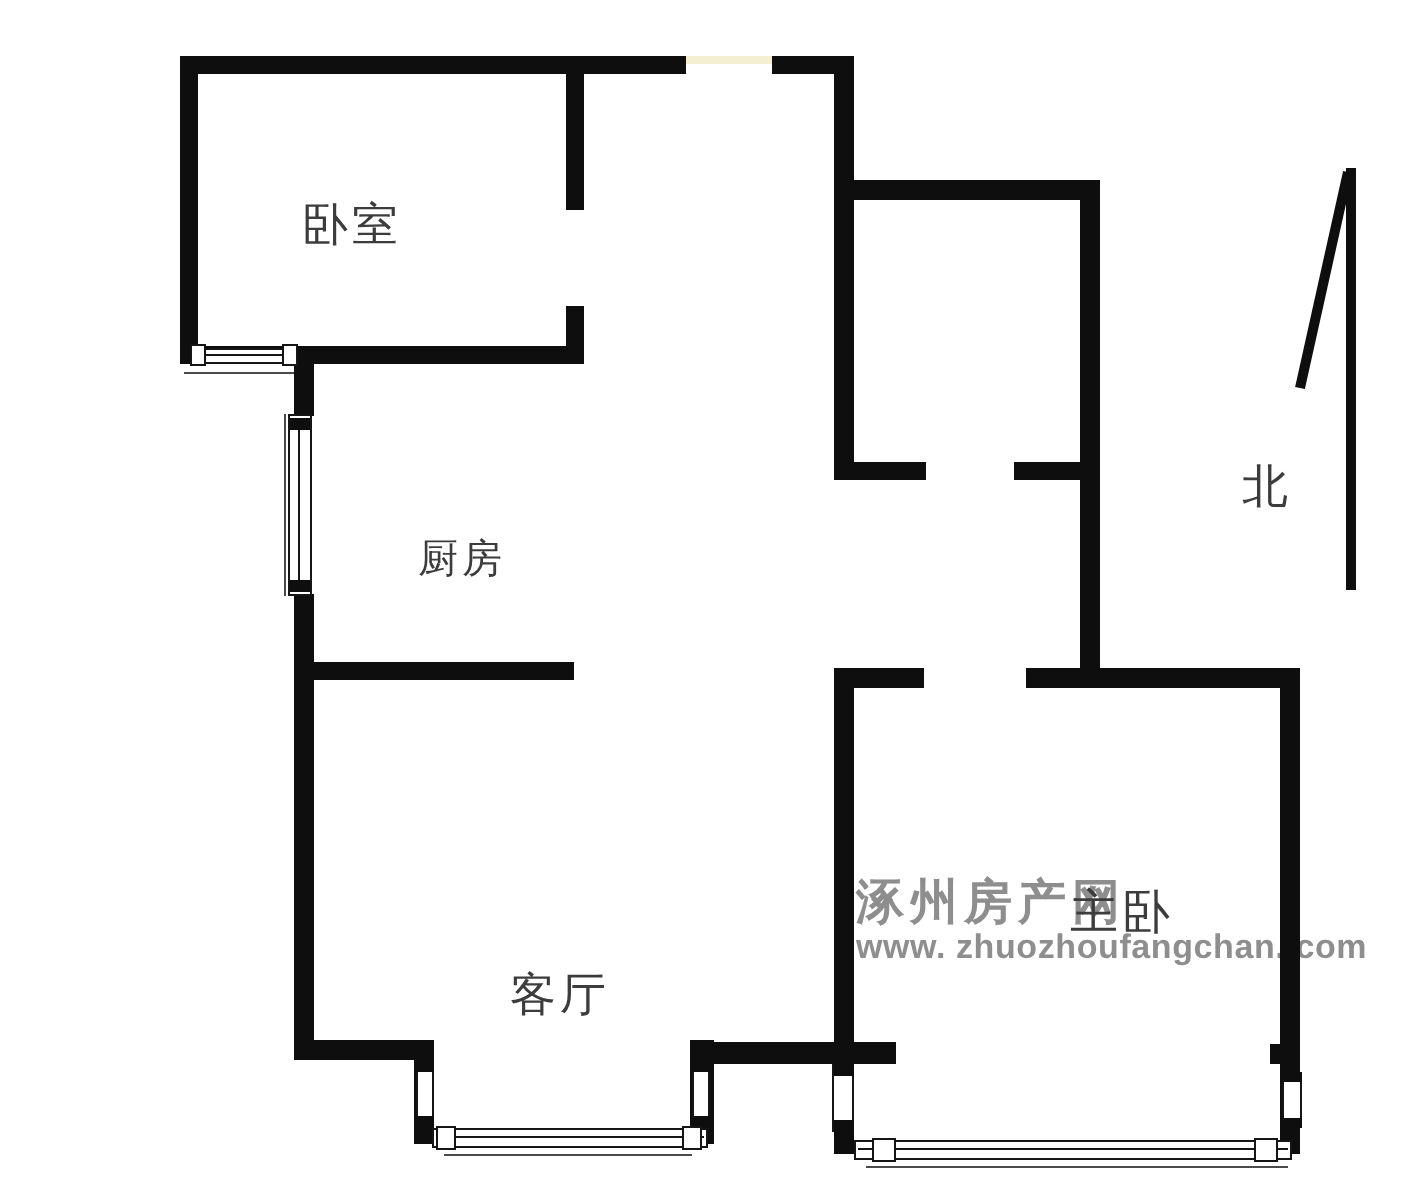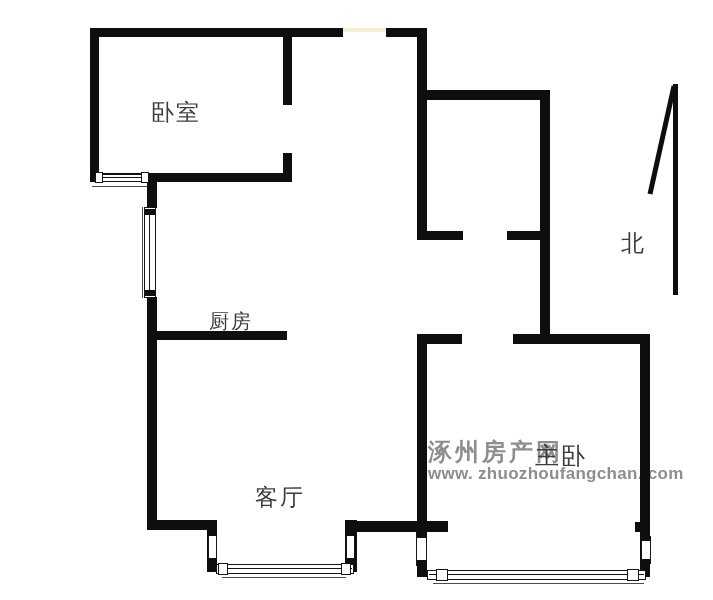--- a/index.html
+++ b/index.html
@@ -92,21 +92,21 @@
   <div class="capb" style="left:641px;top:536px;width:10px;height:5px;"></div>
   <div class="capb" style="left:641px;top:559px;width:10px;height:5px;"></div>
   <div class="win" style="left:427px;top:570px;width:219px;height:10px;">
       <i class="mid-h"></i>
     </div>
   <div class="capw" style="left:436px;top:569px;width:12px;height:12px;"></div>
   <div class="capw" style="left:627px;top:569px;width:12px;height:12px;"></div>
   <div class="sill" style="left:433px;top:583px;width:211px;height:1px;"></div>
 
   <div class="room-label" style="left:151px;top:97px;font-size:23px;">卧室</div>
-  <div class="room-label" style="left:209px;top:266px;font-size:20px;margin-top:42px;">厨房</div>
+  <div class="room-label" style="left:209px;top:266px;font-size:20px;">厨房</div>
   <div class="room-label" style="left:255px;top:482px;font-size:23px;">客厅</div>
   <div class="room-label" style="left:535px;top:440px;font-size:24px;">主卧</div>
 
   <svg class="north-svg" width="45" height="222" viewBox="0 0 45 222">
     <line x1="35.5" y1="6" x2="35.5" y2="217" stroke="#0e0e0e" stroke-width="5"></line>
     <line x1="34" y1="8" x2="10" y2="116" stroke="#0e0e0e" stroke-width="5"></line>
   </svg>
   <div class="room-label" style="left:621px;top:228px;font-size:23px;">北</div>
 
   <div class="wm">

